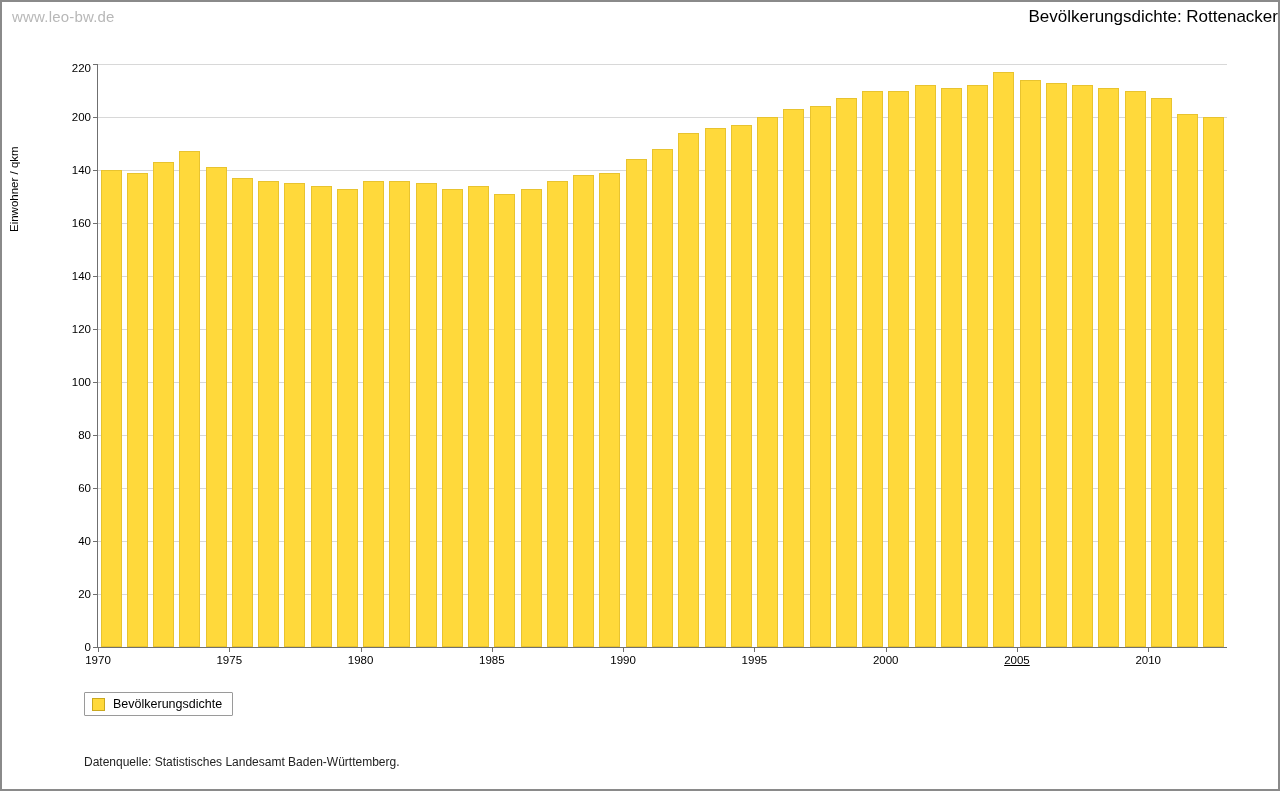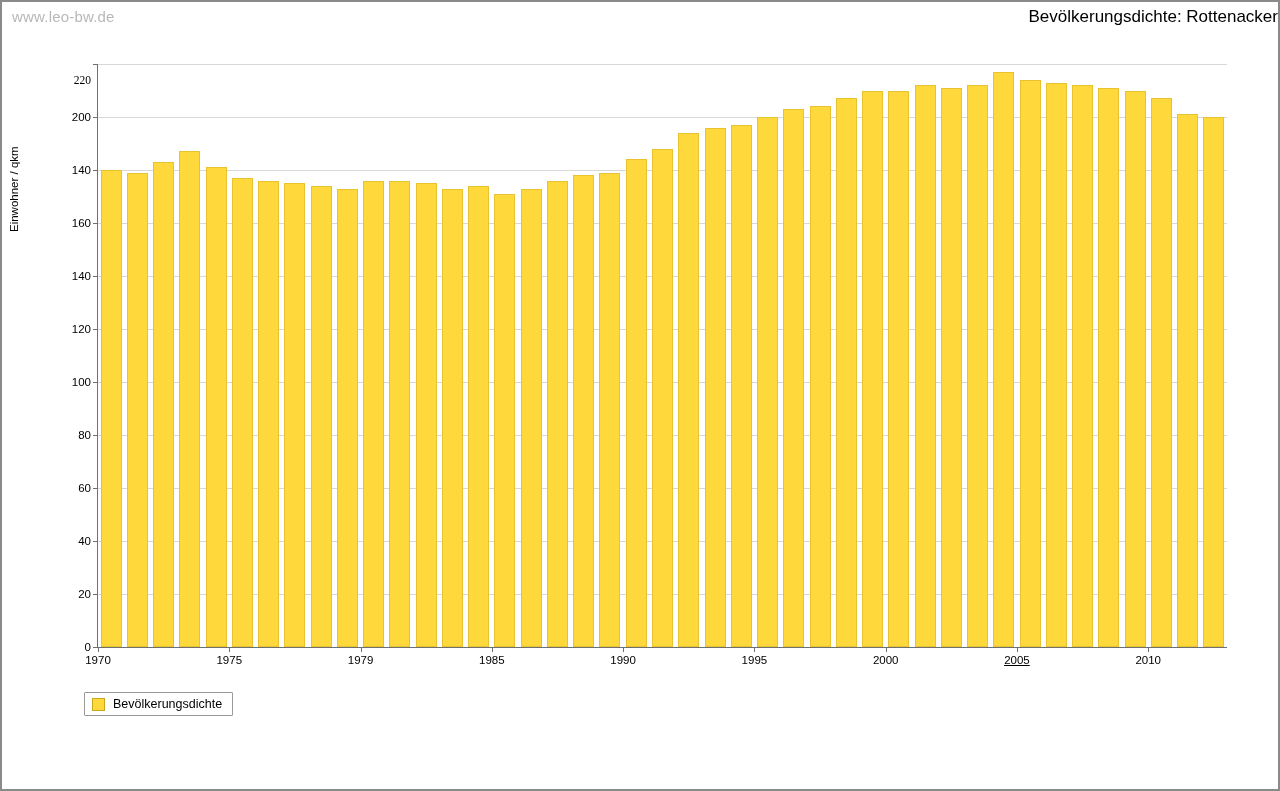--- a/index.html
+++ b/index.html
@@ -187,21 +187,21 @@
         <div class="ytick-label" style="top: 265px;">120</div>
         <div class="ytick-mark" style="top: 212px;"></div>
         <div class="ytick-label" style="top: 212px;">140</div>
         <div class="ytick-mark" style="top: 159px;"></div>
         <div class="ytick-label" style="top: 159px;">160</div>
         <div class="ytick-mark" style="top: 106px;"></div>
         <div class="ytick-label" style="top: 106px;">140</div>
         <div class="ytick-mark" style="top: 53px;"></div>
         <div class="ytick-label" style="top: 53px;">200</div>
         <div class="ytick-mark" style="top: 0px;"></div>
-        <div class="ytick-label" style="top: 16px; font-family: Liberation Serif, serif;">220</div>
+        <div class="ytick-label" style="top: 4px;">220</div>
       </div>
     <div id="bars">
         <div class="bar" title="1970: 180" style="left: 2.62558px; width: 21.0047px; height: 477px; background: rgb(255, 217, 59);"></div>
         <div class="bar" title="1971: 179" style="left: 28.8814px; width: 21.0047px; height: 474.35px; background: rgb(255, 217, 59);"></div>
         <div class="bar" title="1972: 183" style="left: 55.1372px; width: 21.0047px; height: 484.95px; background: rgb(255, 217, 59);"></div>
         <div class="bar" title="1973: 187" style="left: 81.393px; width: 21.0047px; height: 495.55px; background: rgb(255, 217, 59);"></div>
         <div class="bar" title="1974: 181" style="left: 107.649px; width: 21.0047px; height: 479.65px; background: rgb(255, 217, 59);"></div>
         <div class="bar" title="1975: 177" style="left: 133.905px; width: 21.0047px; height: 469.05px; background: rgb(255, 217, 59);"></div>
         <div class="bar" title="1976: 176" style="left: 160.16px; width: 21.0047px; height: 466.4px; background: rgb(255, 217, 59);"></div>
         <div class="bar" title="1977: 175" style="left: 186.416px; width: 21.0047px; height: 463.75px; background: rgb(255, 217, 59);"></div>
@@ -240,35 +240,36 @@
         <div class="bar" title="2010: 207" style="left: 1052.86px; width: 21.0047px; height: 548.55px; background: rgb(255, 217, 59);"></div>
         <div class="bar" title="2011: 201" style="left: 1079.11px; width: 21.0047px; height: 532.65px; background: rgb(255, 217, 59);"></div>
         <div class="bar" title="2012: 200" style="left: 1105.37px; width: 21.0047px; height: 530px; background: rgb(255, 217, 59);"></div>
       </div>
     <div id="xaxis">
         <div class="xtick-mark" style="left: 0px;"></div>
         <div class="xtick-label" style="left: 0px;">1970</div>
         <div class="xtick-mark" style="left: 131.279px;"></div>
         <div class="xtick-label" style="left: 131.279px;">1975</div>
         <div class="xtick-mark" style="left: 262.558px;"></div>
-        <div class="xtick-label" style="left: 262.558px;">1979</div>
+        <div class="xtick-label" style="left: 262.558px;">1980</div>
         <div class="xtick-mark" style="left: 393.837px;"></div>
         <div class="xtick-label" style="left: 393.837px;">1985</div>
         <div class="xtick-mark" style="left: 525.116px;"></div>
         <div class="xtick-label" style="left: 525.116px;">1990</div>
         <div class="xtick-mark" style="left: 656.395px;"></div>
         <div class="xtick-label" style="left: 656.395px;">1995</div>
         <div class="xtick-mark" style="left: 787.674px;"></div>
         <div class="xtick-label" style="left: 787.674px;">2000</div>
         <div class="xtick-mark" style="left: 918.953px;"></div>
         <div class="xtick-label" style="left: 918.953px; text-decoration: underline;">2005</div>
         <div class="xtick-mark" style="left: 1050.23px;"></div>
         <div class="xtick-label" style="left: 1050.23px;">2010</div>
       </div>
   </div>
 
   <div id="legend">
     <span class="swatch"></span>
     <span class="legend-label">Bevölkerungsdichte</span>
   </div>
 
+  <div class="footnote" id="footnote-2">Datenquelle: Statistisches Landesamt Baden-Württemberg.</div>
 
 </div>
 
 </body></html>

